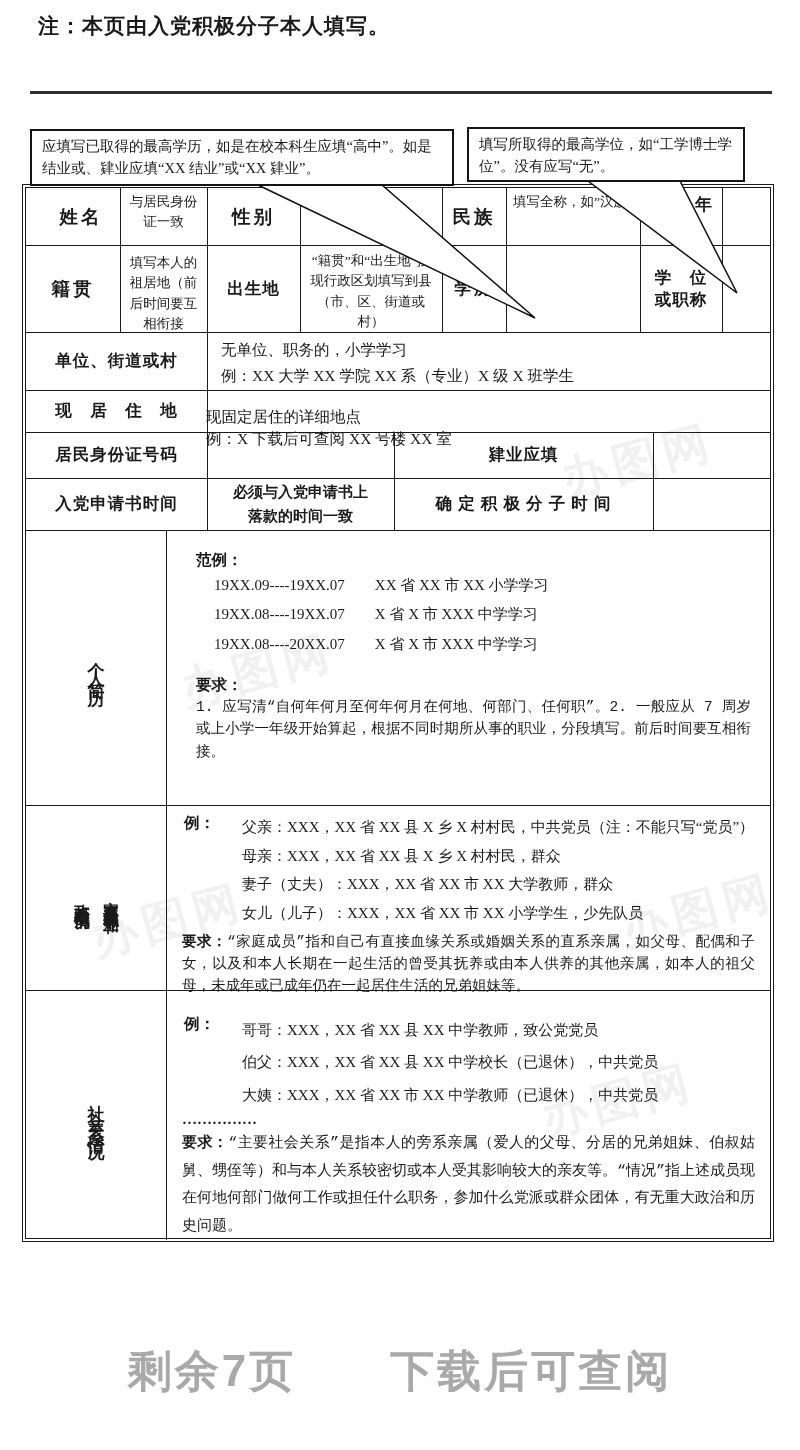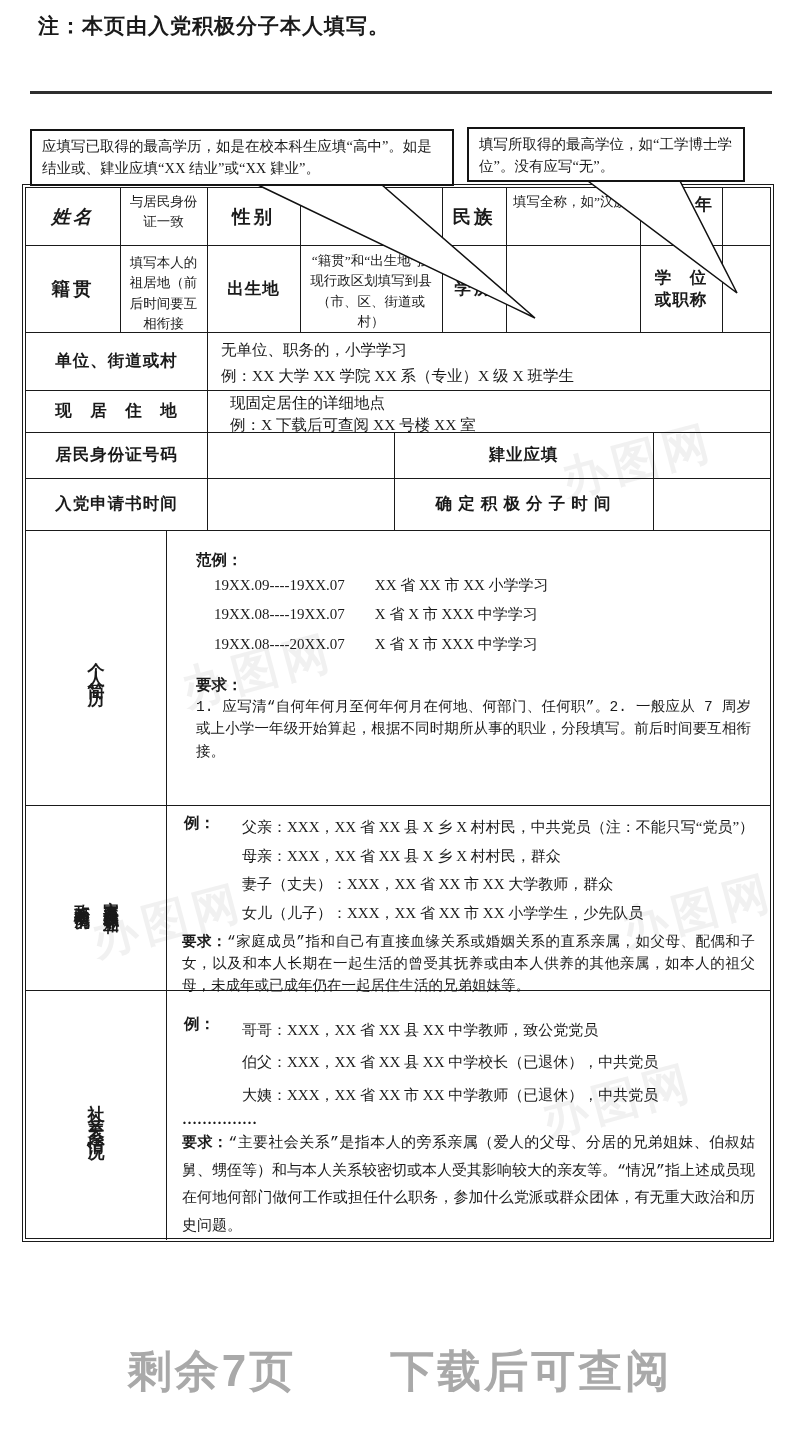--- a/index.html
+++ b/index.html
@@ -81,21 +81,21 @@
     <div class="vline" style="left:181px;top:0;height:342px;"></div>
     <div class="vline" style="left:274px;top:0;height:144px;"></div>
     <div class="vline" style="left:416px;top:0;height:144px;"></div>
     <div class="vline" style="left:480px;top:0;height:144px;"></div>
     <div class="vline" style="left:614px;top:0;height:144px;"></div>
     <div class="vline" style="left:696px;top:0;height:144px;"></div>
     <div class="vline" style="left:368px;top:244px;height:98px;"></div>
     <div class="vline" style="left:627px;top:244px;height:98px;"></div>
     <div class="vline" style="left:140px;top:342px;height:710px;"></div>
 
-    <div class="cell cc lbl-lg" style="left:0;top:0;width:94px;height:57px;font-style:italic;">姓名</div>
+    <div class="cell cc lbl-lg" style="left:8px;top:0;width:94px;height:57px;">姓名</div>
     <div class="cell hint" style="left:94px;top:0;width:87px;height:57px;">与居民身份证一致</div>
     <div class="cell cc lbl-lg" style="left:181px;top:0;width:93px;height:57px;">性别</div>
     <div class="cell" style="left:274px;top:0;width:142px;height:57px;"></div>
     <div class="cell cc lbl-lg" style="left:416px;top:0;width:64px;height:57px;">民族</div>
     <div class="cell hint" style="left:480px;top:0;width:134px;height:57px;">填写全称，如”汉族”</div>
     <div class="cell" style="left:614px;top:0;width:82px;height:57px;font-size:17px;font-weight:600;text-align:right;padding:5px 10px;">年</div>
     <div class="cell" style="left:696px;top:0;width:49px;height:57px;"></div>
 
     <div class="cell cc lbl-lg" style="left:0;top:57px;width:94px;height:87px;">籍贯</div>
     <div class="cell hint" style="left:94px;top:57px;width:87px;height:87px;padding-top:8px;">填写本人的祖居地（前后时间要互相衔接</div>
@@ -107,31 +107,33 @@
 或职称</div>
     <div class="cell" style="left:696px;top:57px;width:49px;height:87px;"></div>
 
     <div class="cell cc lbl" style="left:0;top:144px;width:181px;height:58px;">单位、街道或村</div>
     <div class="cell val" style="left:181px;top:144px;width:564px;height:58px;">
       <div>无单位、职务的，小学学习</div>
       <div>例：XX 大学 XX 学院 XX 系（专业）X 级 X 班学生</div>
     </div>
 
     <div class="cell cc lbl" style="left:0;top:202px;width:181px;height:42px;">现　居　住　地</div>
-    <div class="cell val" style="left:190px;top:202px;width:552px;height:42px;padding-top:2px;line-height:1.4;">
+    <div class="cell val" style="left:166px;top:202px;width:552px;height:42px;padding-top:16px;line-height:1.4;">
       <div>现固定居住的详细地点</div>
       <div>例：X 下载后可查阅 XX 号楼 XX 室</div>
     </div>
 
     <div class="cell cc lbl" style="left:0;top:244px;width:181px;height:46px;">居民身份证号码</div>
     <div class="cell" style="left:181px;top:244px;width:187px;height:46px;"></div>
     <div class="cell cc lbl" style="left:368px;top:244px;width:259px;height:46px;">肄业应填</div>
     <div class="cell" style="left:627px;top:244px;width:118px;height:46px;"></div>
 
     <div class="cell cc lbl" style="left:0;top:290px;width:181px;height:52px;">入党申请书时间</div>
+    <div class="cell cc preline" style="left:181px;top:290px;width:187px;height:52px;font-size:15px;font-weight:600;line-height:1.6;">必须与入党申请书上
+落款的时间一致</div>
     <div class="cell cc lbl" style="left:368px;top:290px;width:259px;height:52px;">确 定 积 极 分 子 时 间</div>
     <div class="cell" style="left:627px;top:290px;width:118px;height:52px;"></div>
 
     <div class="cell cc" style="left:0;top:342px;width:140px;height:275px;">
       <span class="vertical" style="font-size:17px;letter-spacing:10px;">个人简历</span>
     </div>
     <div class="cell content" style="left:140px;top:342px;width:605px;height:275px;padding:20px 20px 0 30px;">
       <div class="b" style="font-size:15.5px;">范例：</div>
       <div style="margin-left:18px;line-height:1.95;">
         <div>19XX.09----19XX.07　　XX 省 XX 市 XX 小学学习</div>

